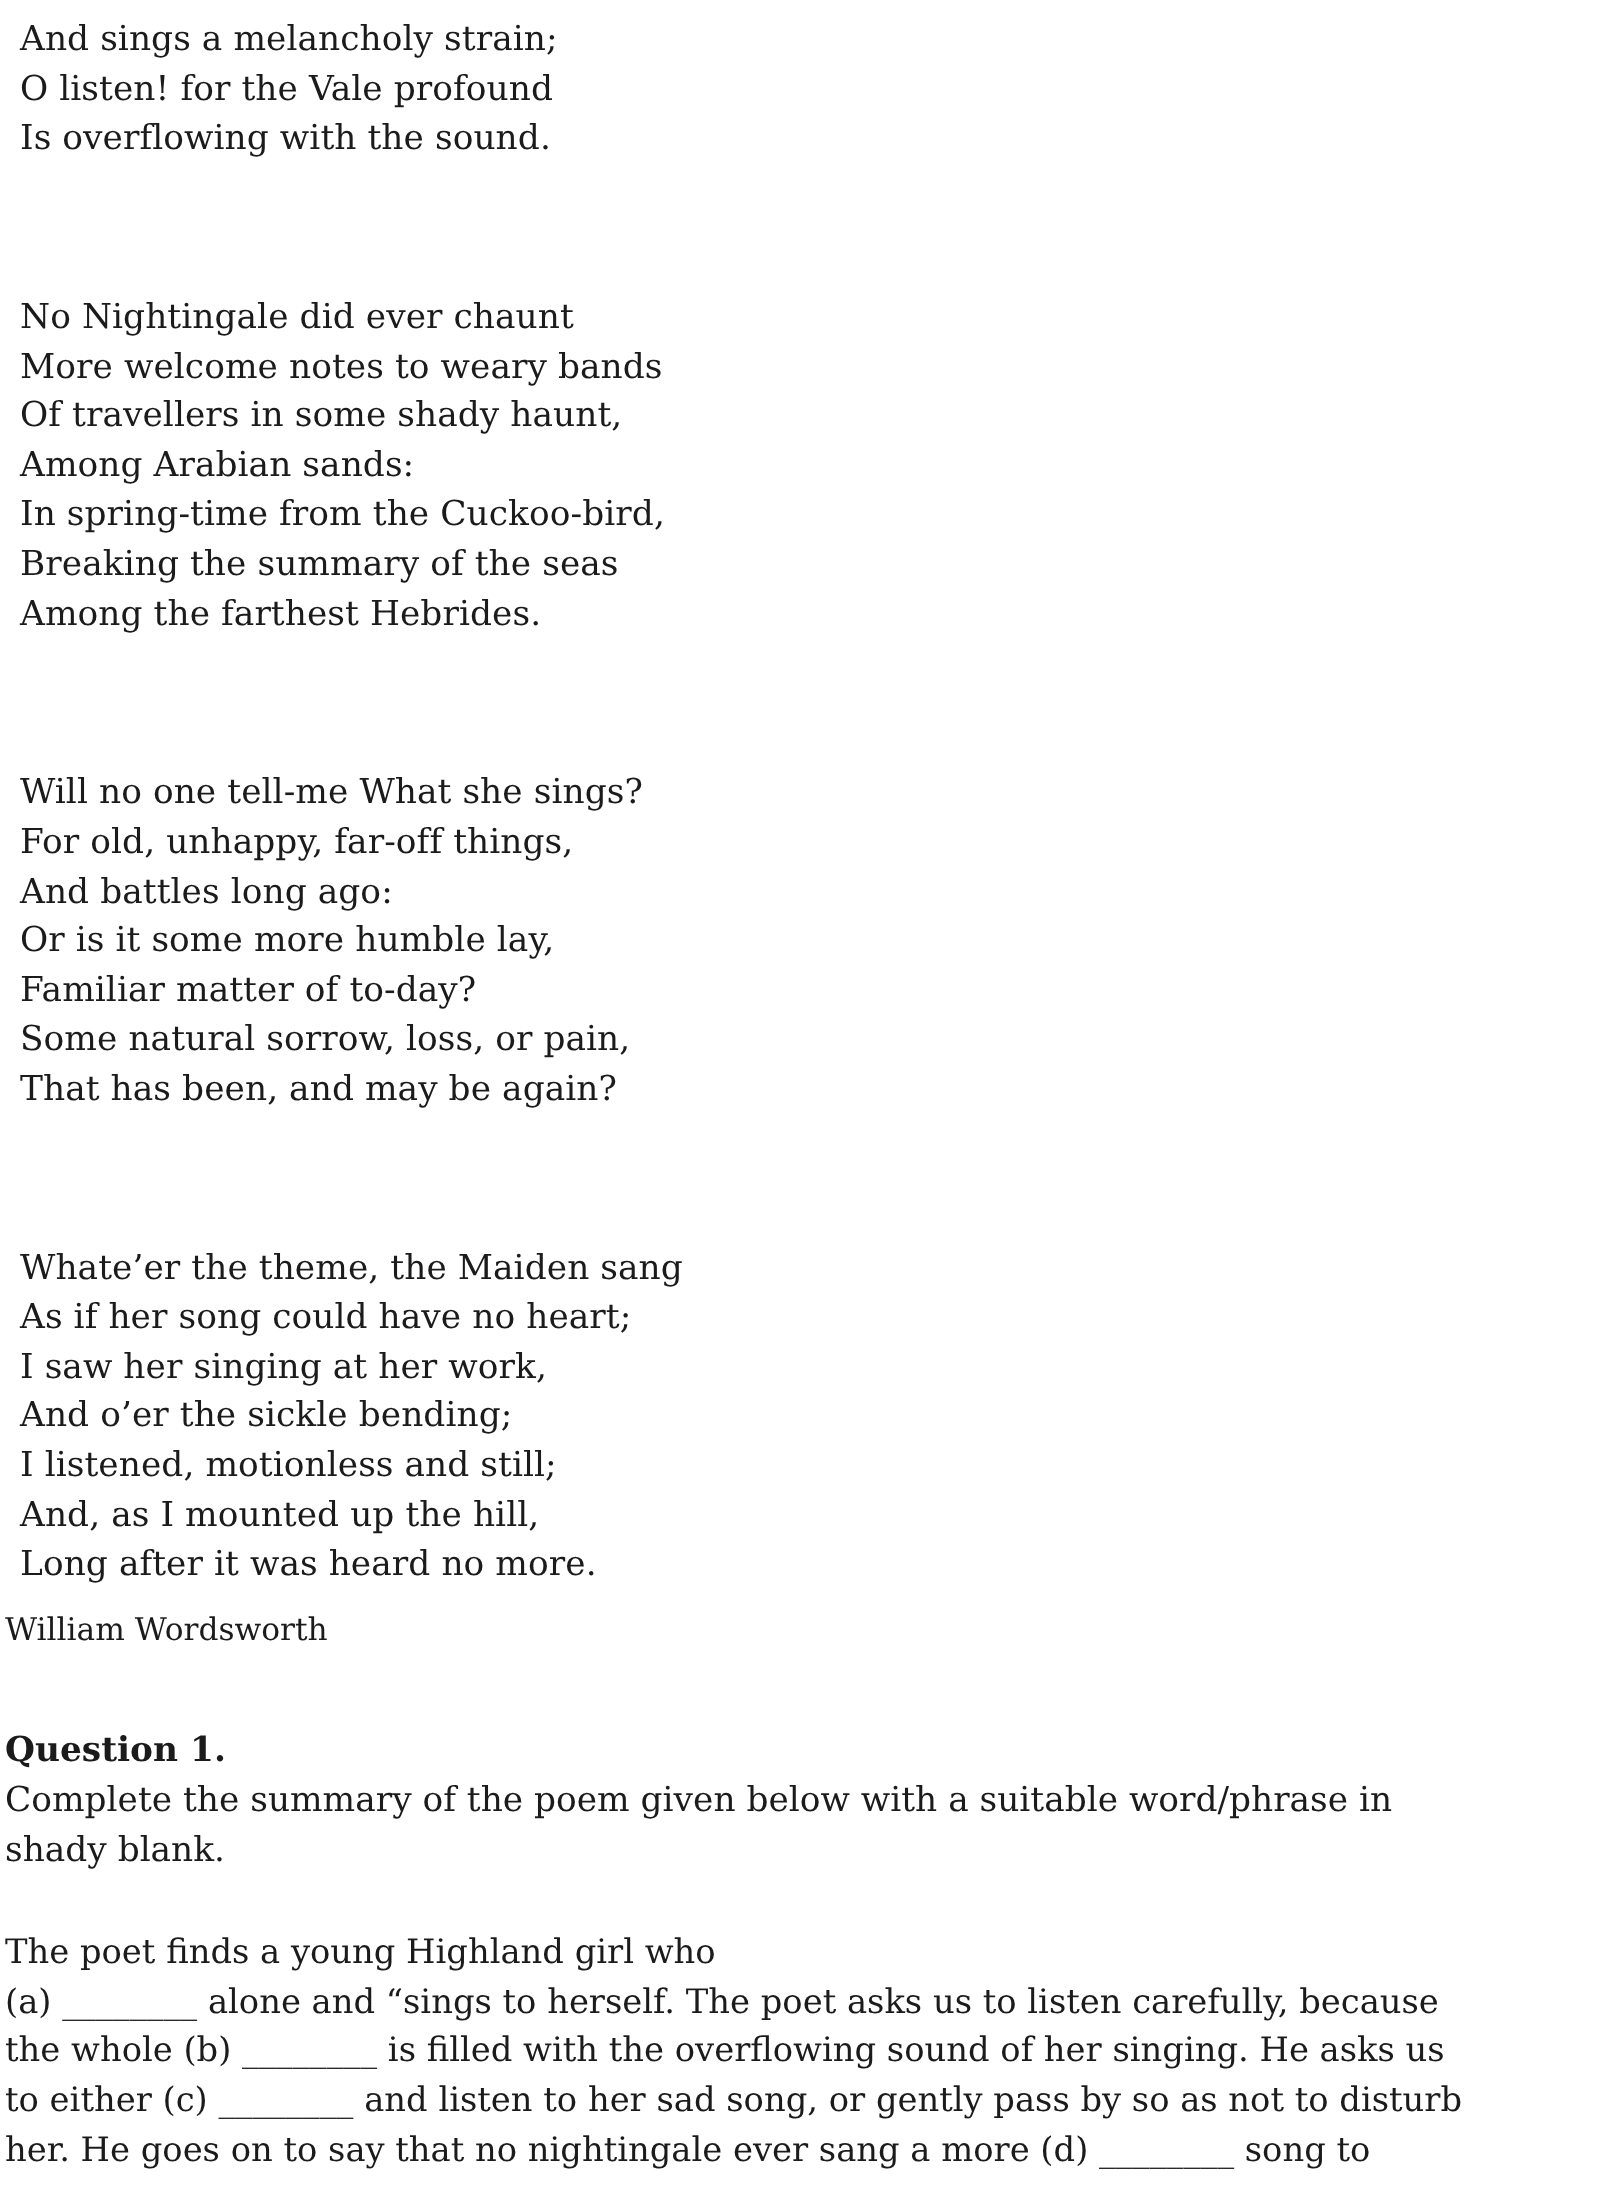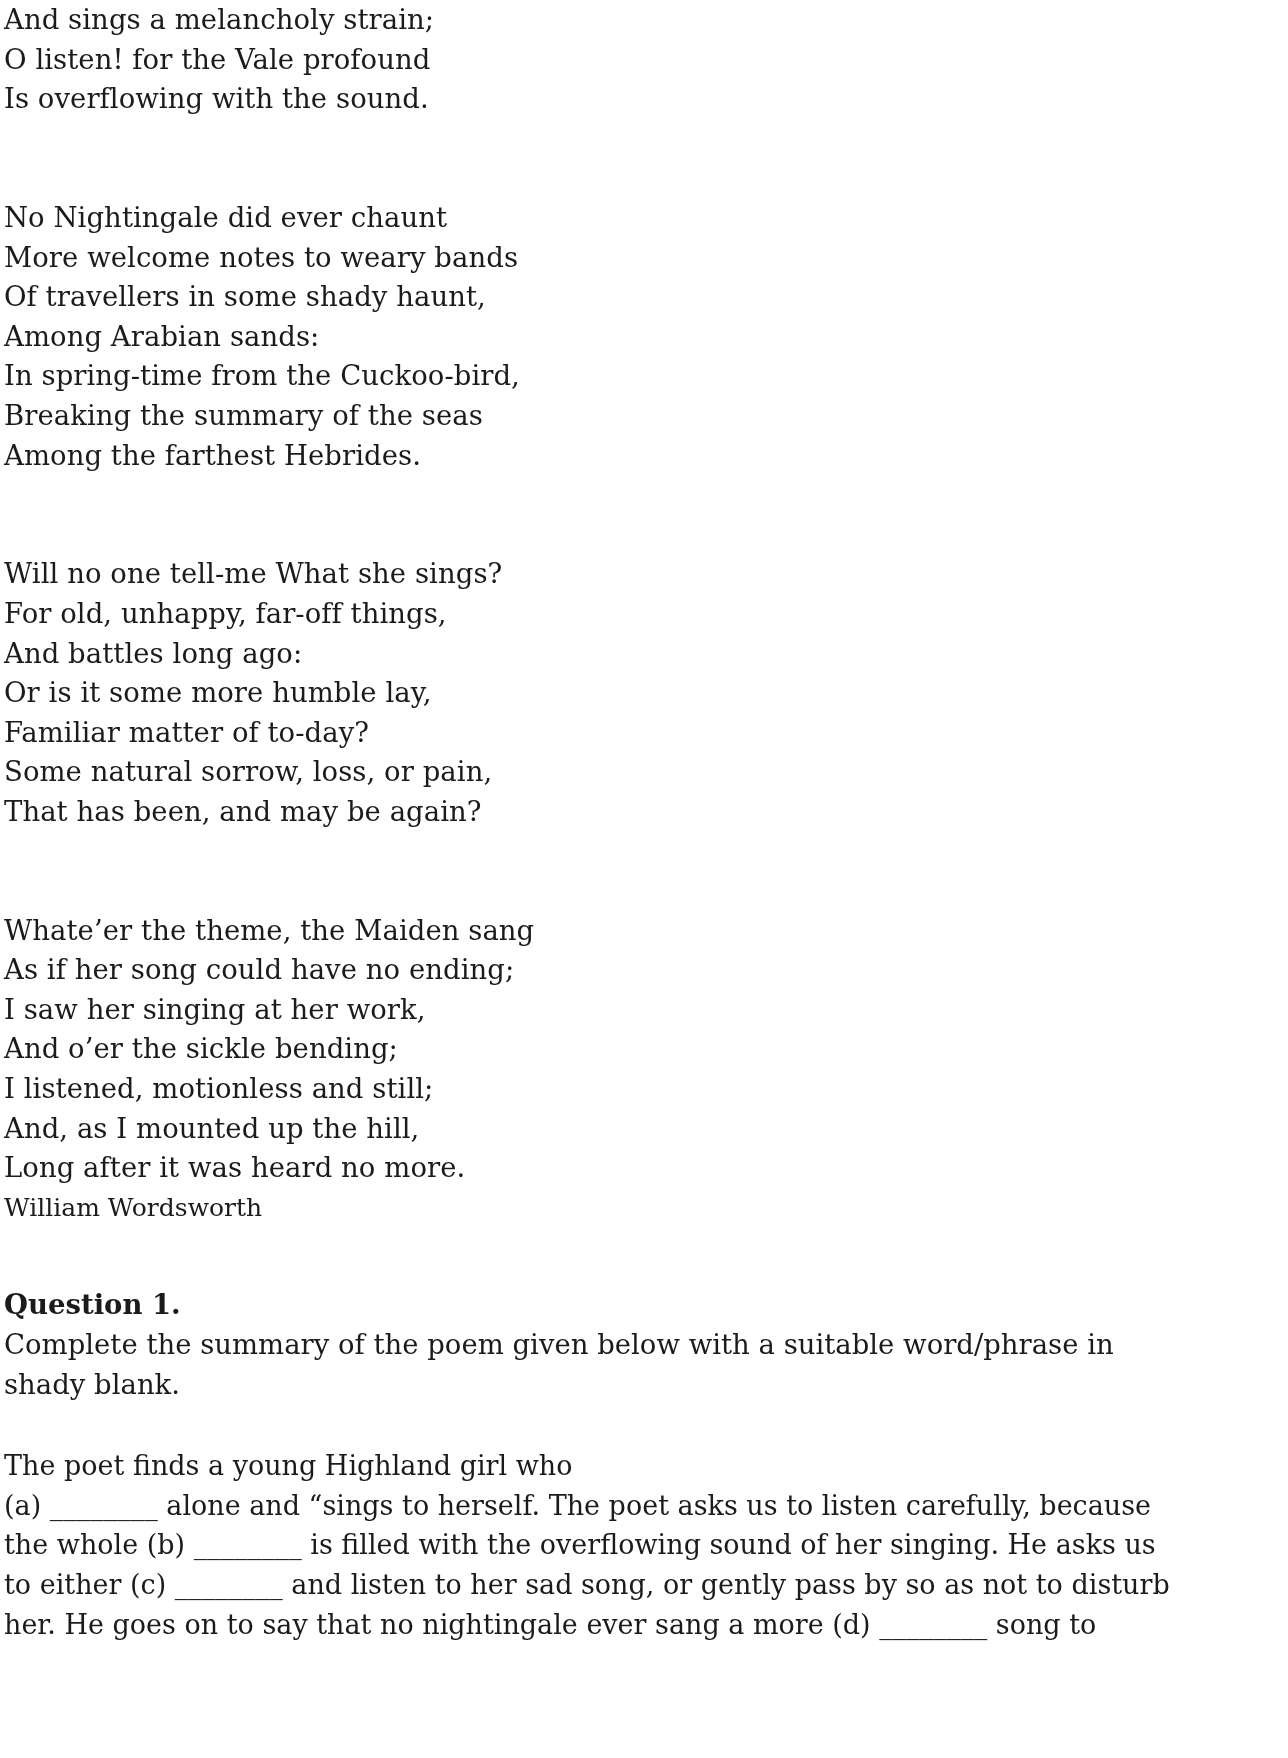--- a/index.html
+++ b/index.html
@@ -25,21 +25,21 @@
   .content {
     padding: 0 8px 0 4px;
   }
   .line {
     font-size: 27.5px;
     line-height: 39.6px;
     white-space: pre-wrap;
     letter-spacing: 0.05px;
   }
   .stanza {
-    margin: 0;
+    margin: 12px;
     padding: 0;
   }
   .stanza-gap {
     height: 39.6px;
   }
   .author {
     font-size: 25px;
     line-height: 39.6px;
   }
   .q-gap-large {
@@ -99,21 +99,21 @@
       <div class="line">Familiar matter of to-day?</div>
       <div class="line">Some natural sorrow, loss, or pain,</div>
       <div class="line">That has been, and may be again?</div>
     </div>
 
     <div class="stanza-gap"></div>
     <div class="stanza-gap"></div>
 
     <div class="stanza">
       <div class="line">Whate’er the theme, the Maiden sang</div>
-      <div class="line">As if her song could have no ending;</div>
+      <div class="line">As if her song could have no heart;</div>
       <div class="line">I saw her singing at her work,</div>
       <div class="line">And o’er the sickle bending;</div>
       <div class="line">I listened, motionless and still;</div>
       <div class="line">And, as I mounted up the hill,</div>
       <div class="line">Long after it was heard no more.</div>
     </div>
 
     <div class="author">William Wordsworth</div>
 
     <div class="q-gap-large"></div>

